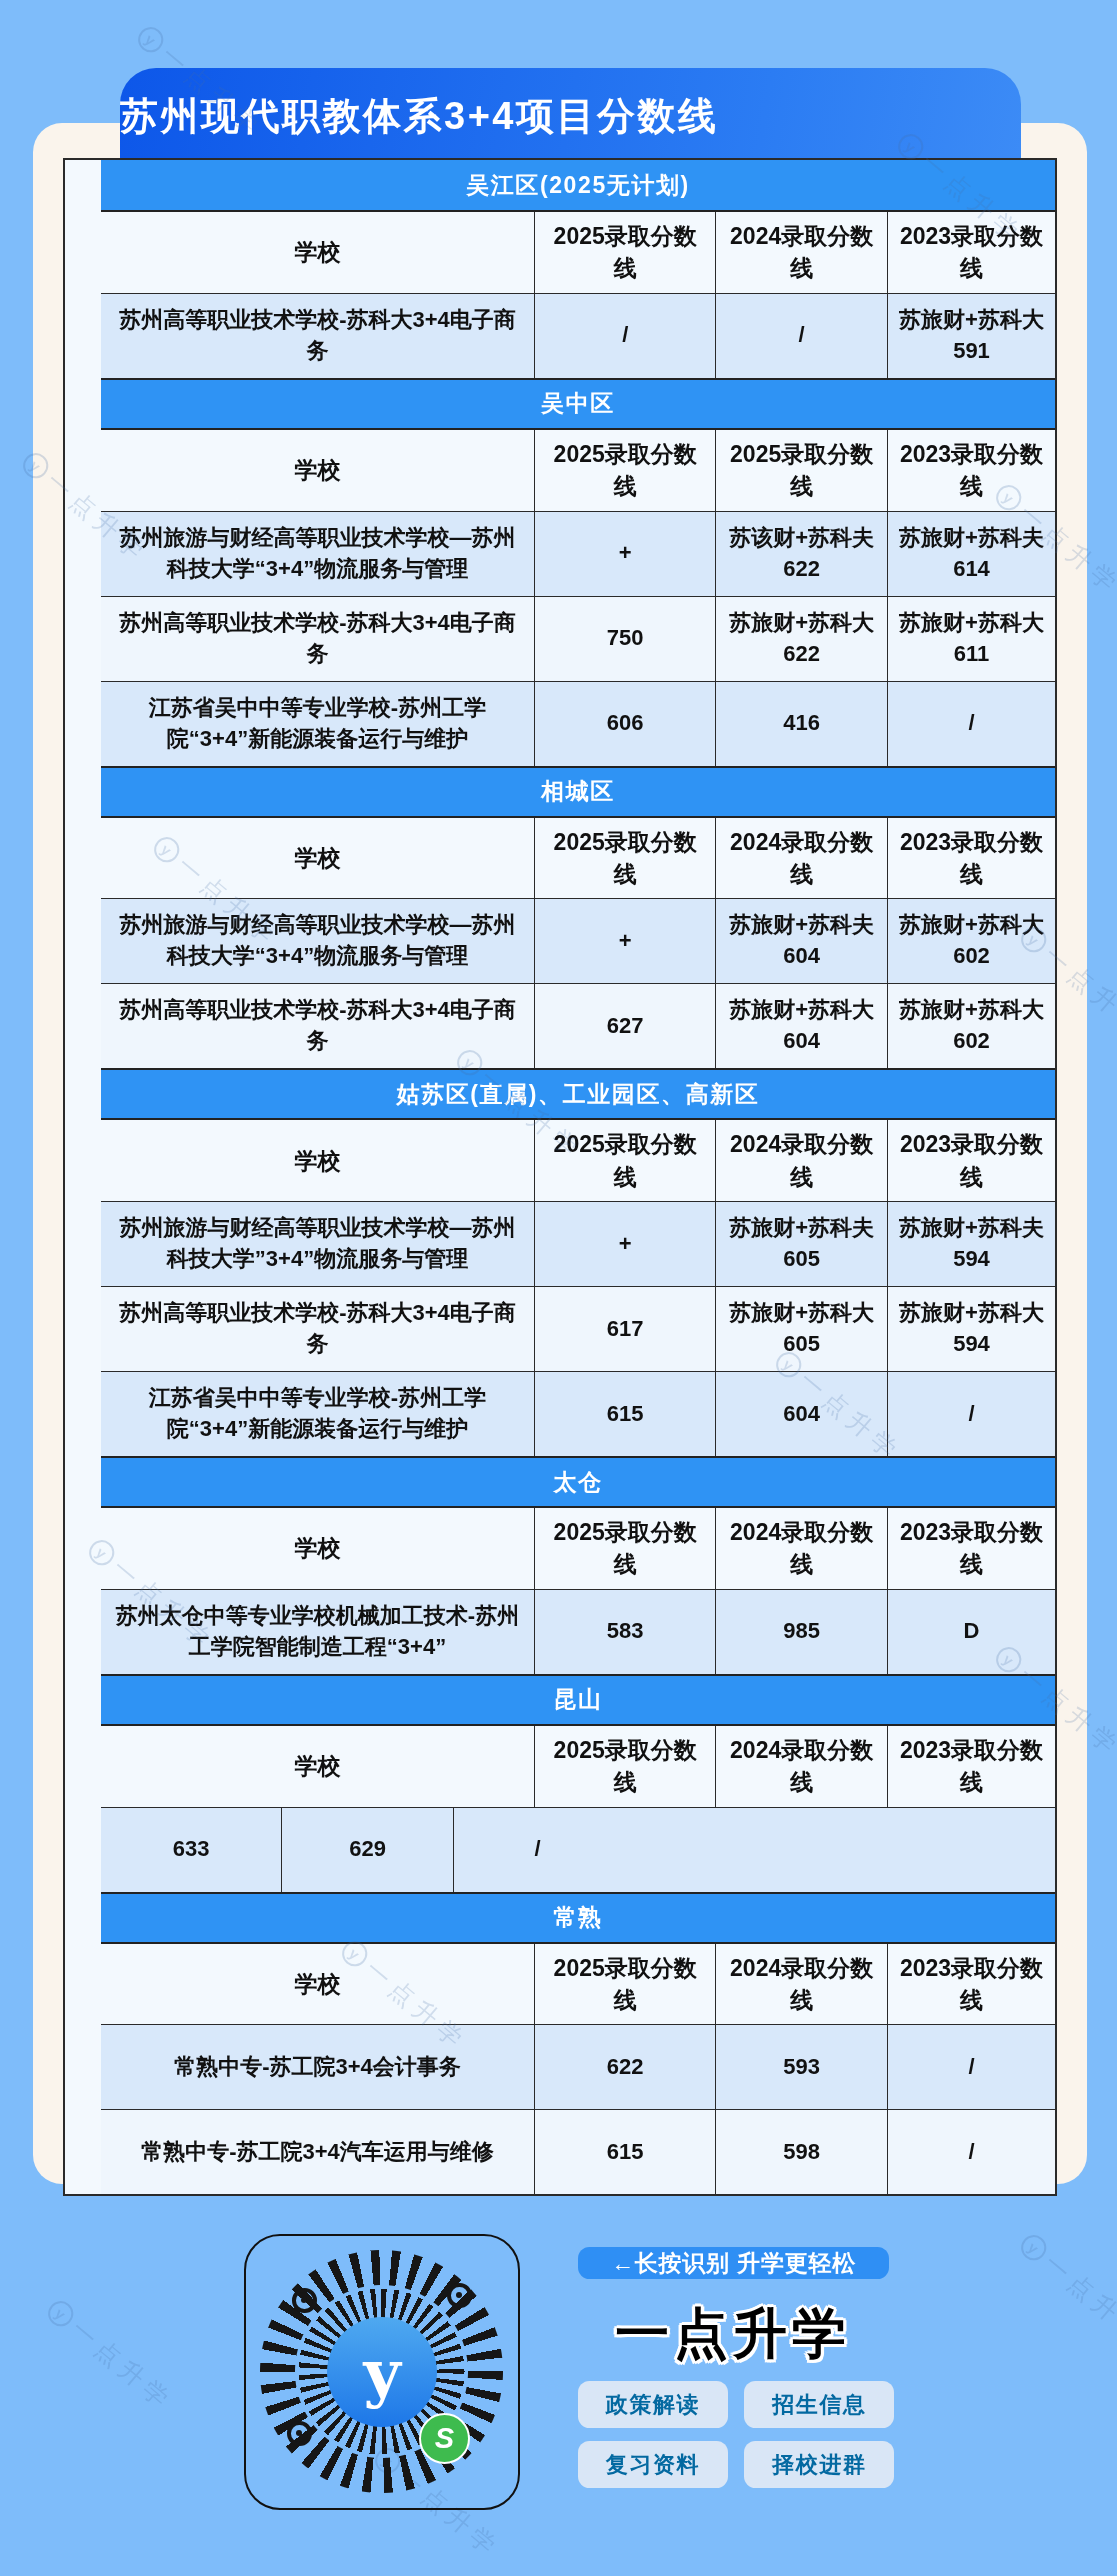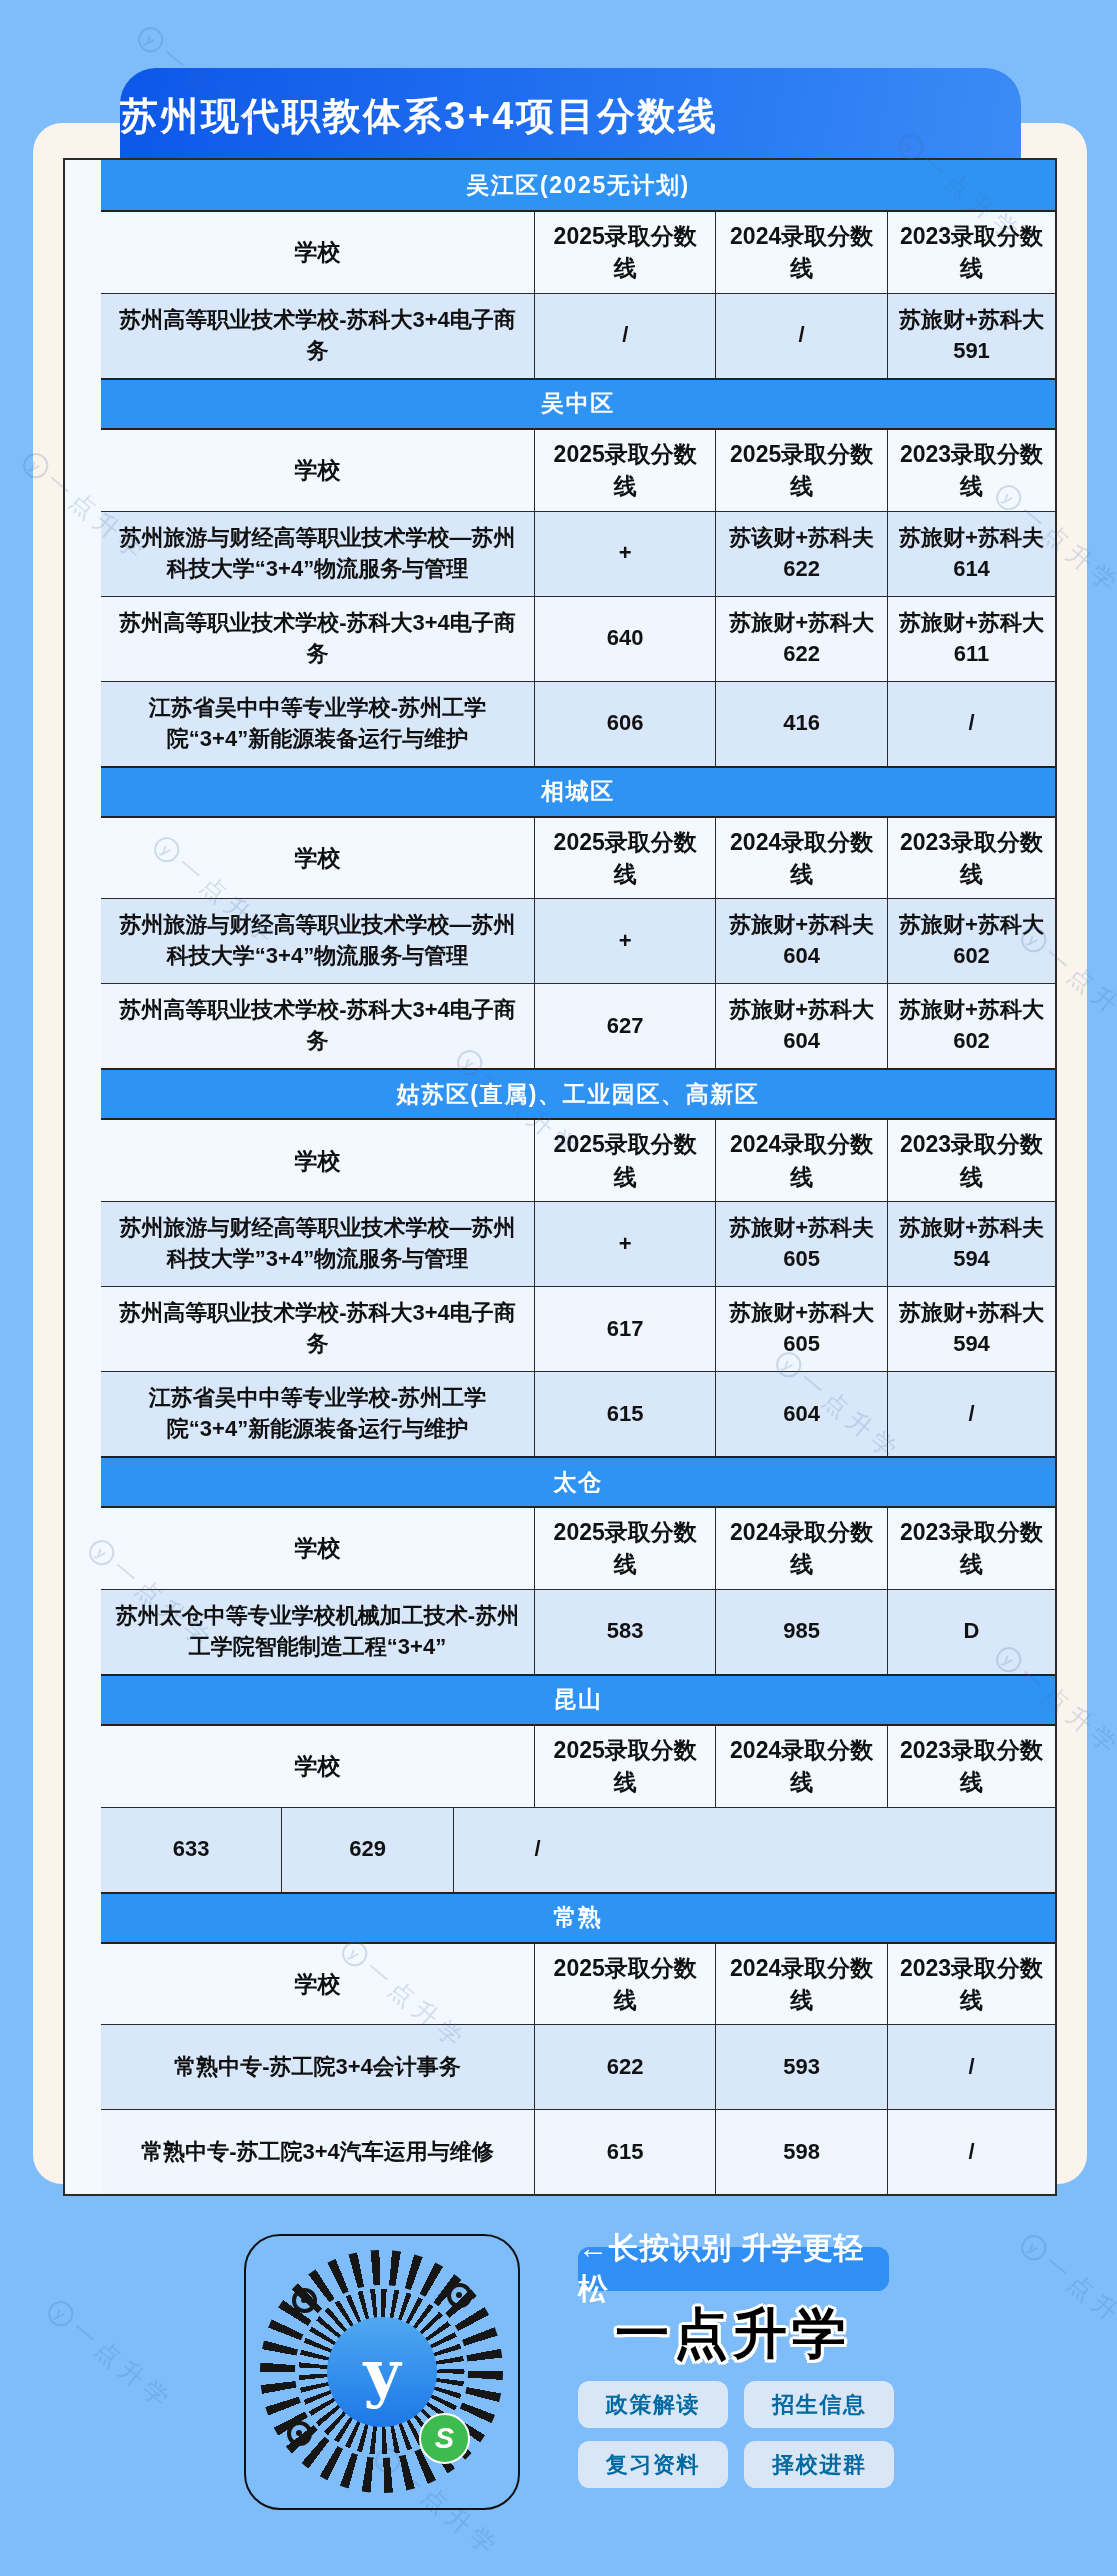--- a/index.html
+++ b/index.html
@@ -64,23 +64,23 @@
   .qr-eye::after { content:""; position:absolute; left:50%; top:50%; width:6.5px; height:6.5px;
     margin:-3.3px 0 0 -3.3px; background:#161616; border-radius:50%; }
   .qr-center { position:absolute; left:50%; top:50%; width:110px; height:110px; margin:-55px 0 0 -55px;
     background:linear-gradient(180deg,#4FA9F0 0%,#1D77E8 100%); border-radius:50%;
     display:flex; align-items:center; justify-content:center;
     color:#fff; font-size:64px; font-weight:700; font-family:"DejaVu Serif",serif; }
   .qr-wechat { position:absolute; left:173px; top:177px; width:51px; height:51px; background:#3EBB4E;
     border:2.5px solid #fff; border-radius:50%; display:flex; align-items:center; justify-content:center;
     color:#fff; font-size:29px; font-weight:900; font-style:italic; }
 
-  .scan-pill { position:absolute; left:578px; top:2247px; width:311px; height:44px; background:#2F8FF4;
+  .scan-pill { position:absolute; left:578px; top:2247px; width:311px; height:32px; background:#2F8FF4;
     border-radius:11.4px; display:flex; align-items:center; justify-content:center; z-index:5;
-    color:#fff; font-size:30px; font-weight:700; letter-spacing:0.8px; cursor:pointer; }
+    color:#fff; font-size:23px; font-weight:700; letter-spacing:0.8px; cursor:pointer; }
   .brand-big { position:absolute; left:572px; top:2298px; width:322px; text-align:center; z-index:5;
     color:#000; font-size:54px; font-weight:900; letter-spacing:4.9px;
     text-shadow:2.5px 2.5px 0 #fff,-2.5px 2.5px 0 #fff,2.5px -2.5px 0 #fff,-2.5px -2.5px 0 #fff,
                 3.3px 0 0 #fff,-3.3px 0 0 #fff,0 3.3px 0 #fff,0 -3.3px 0 #fff; }
   .foot-btns { position:absolute; left:578px; top:2381px; width:317px; display:grid; z-index:5;
     grid-template-columns:150px 150px; grid-auto-rows:47px; column-gap:16.4px; row-gap:13px; }
   .foot-btn { background:#D9E6F6; border-radius:11.4px; display:flex; align-items:center; justify-content:center;
     color:#0369a1; font-size:22px; font-weight:600; letter-spacing:1.6px; cursor:pointer; }
 </style>
 </head>
@@ -116,21 +116,21 @@
         <div class="cell c-v3">2023录取分数线</div>
       </div>
       <div class="t-row data">
         <div class="cell c-school">苏州旅游与财经高等职业技术学校—苏州科技大学“3+4”物流服务与管理</div>
         <div class="cell c-v1">+</div>
         <div class="cell c-v2">苏该财+苏科夫622</div>
         <div class="cell c-v3">苏旅财+苏科夫614</div>
       </div>
       <div class="t-row data alt">
         <div class="cell c-school">苏州高等职业技术学校-苏科大3+4电子商务</div>
-        <div class="cell c-v1">640</div>
+        <div class="cell c-v1">750</div>
         <div class="cell c-v2">苏旅财+苏科大622</div>
         <div class="cell c-v3">苏旅财+苏科大611</div>
       </div>
       <div class="t-row data">
         <div class="cell c-school">江苏省吴中中等专业学校-苏州工学院“3+4”新能源装备运行与维护</div>
         <div class="cell c-v1">606</div>
         <div class="cell c-v2">416</div>
         <div class="cell c-v3">/</div>
       </div>
       <div class="t-row band">相城区</div>

